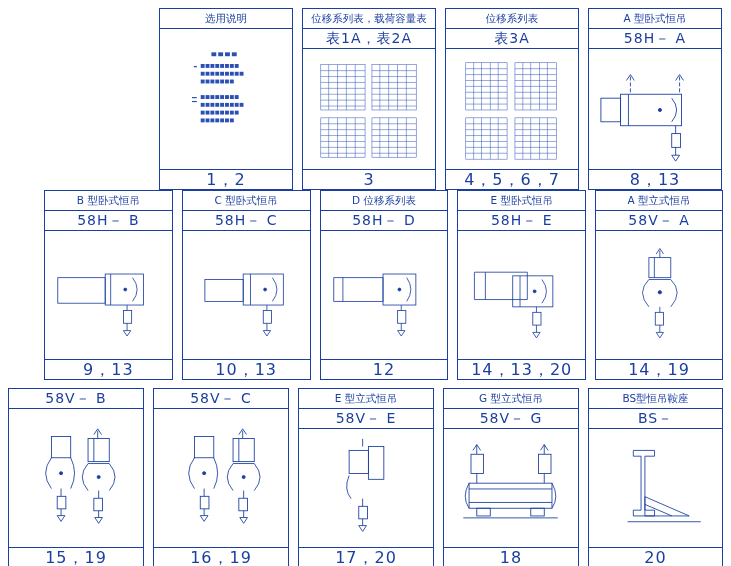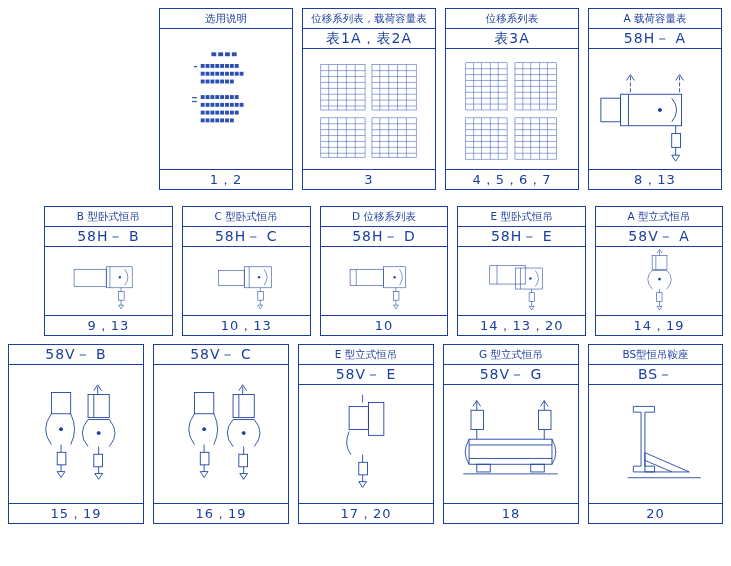--- a/index.html
+++ b/index.html
@@ -5,21 +5,21 @@
   html,body{margin:0;padding:0;}
   body{
     width:731px;height:566px;
     background:#ffffff;
     font-family:"DejaVu Sans","Liberation Sans",sans-serif;
     color:#1b3fa0;
   }
   .sheet{position:relative;width:731px;height:566px;}
   .row{display:flex;gap:9px;padding:0 8px;box-sizing:border-box;}
   .row1{height:182px;margin-top:8px;justify-content:flex-end;padding-right:9px;}
-  .row2{height:130px;margin-top:16px;padding-left:44px;}
+  .row2{height:190px;margin-top:0;padding-left:44px;}
   .row3{height:180px;margin-top:8px;}
 
   .card{
     border:1px solid #1b3fa0;
     box-sizing:border-box;
     display:flex;
     flex-direction:column;
     background:#fff;
   }
   .row1 .card{width:134px;}
@@ -44,21 +44,21 @@
     letter-spacing:1px;
   }
   .body{
     flex:1;
     position:relative;
     overflow:hidden;
   }
   .ftr{
     border-top:1px solid #1b3fa0;
     text-align:center;
-    font-size:13px;
+    font-size:16px;
     line-height:19px;
     height:19px;
     letter-spacing:1px;
   }
   .art{position:absolute;left:0;top:0;width:100%;height:100%;}
   svg{display:block;}
 </style>
 </head>
 <body>
 
@@ -266,21 +266,21 @@
               <line x1="95" y1="70" x2="95" y2="112"></line>
                 <line x1="103" y1="70" x2="103" y2="112"></line>
             </g>
           </g>
         </svg>
       </div>
       <div class="ftr">4，5，6，7</div>
     </div>
 
     <div class="card">
-      <div class="hdr">A 载荷容量表</div>
+      <div class="hdr">A 型卧式恒吊</div>
       <div class="hdr2">58H－ A</div>
       <div class="body">
         <svg class="art" viewBox="0 0 134 122">
           <g stroke="#1b3fa0" stroke-width="0.9" fill="none">
             <line x1="42" y1="28" x2="42" y2="46" stroke-dasharray="4 2"></line>
             <line x1="92" y1="28" x2="92" y2="46" stroke-dasharray="4 2"></line>
             <path d="M38 32 L42 26 L46 32"></path>
             <path d="M88 32 L92 26 L96 32"></path>
             <rect x="12" y="50" width="20" height="24"></rect>
             <rect x="32" y="46" width="62" height="32"></rect>
@@ -353,21 +353,21 @@
             <rect x="68" y="32" width="36" height="34"></rect>
             <path d="M94 36 q9 13 0 26"></path>
             <circle cx="86" cy="49" r="1.6" fill="#1b3fa0"></circle>
             <line x1="88" y1="66" x2="88" y2="72"></line>
             <rect x="84" y="72" width="9" height="14"></rect>
             <line x1="88" y1="86" x2="88" y2="94"></line>
             <path d="M84 94 L92 94 L88 100 Z"></path>
           </g>
         </svg>
       </div>
-      <div class="ftr">10</div>
+      <div class="ftr">12</div>
     </div>
 
     <div class="card">
       <div class="hdr">E 型卧式恒吊</div>
       <div class="hdr2">58H－ E</div>
       <div class="body">
         <svg class="art" viewBox="0 0 139 110">
           <g stroke="#1b3fa0" stroke-width="0.9" fill="none">
             <path d="M18 30 L76 30 L76 60 L18 60 Z"></path>
             <line x1="30" y1="30" x2="30" y2="60"></line>

